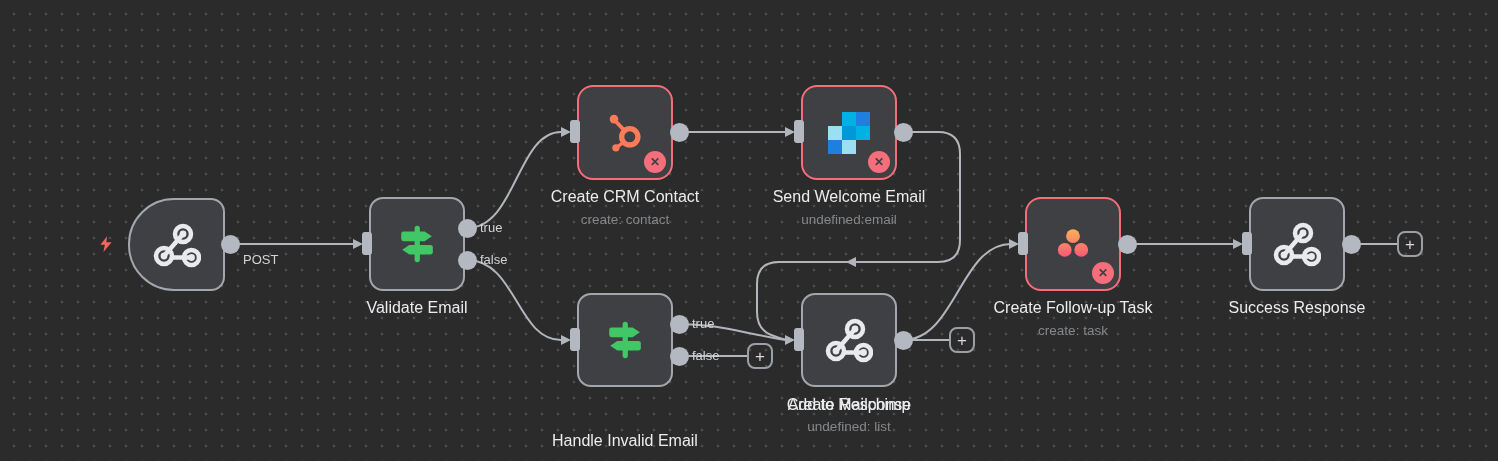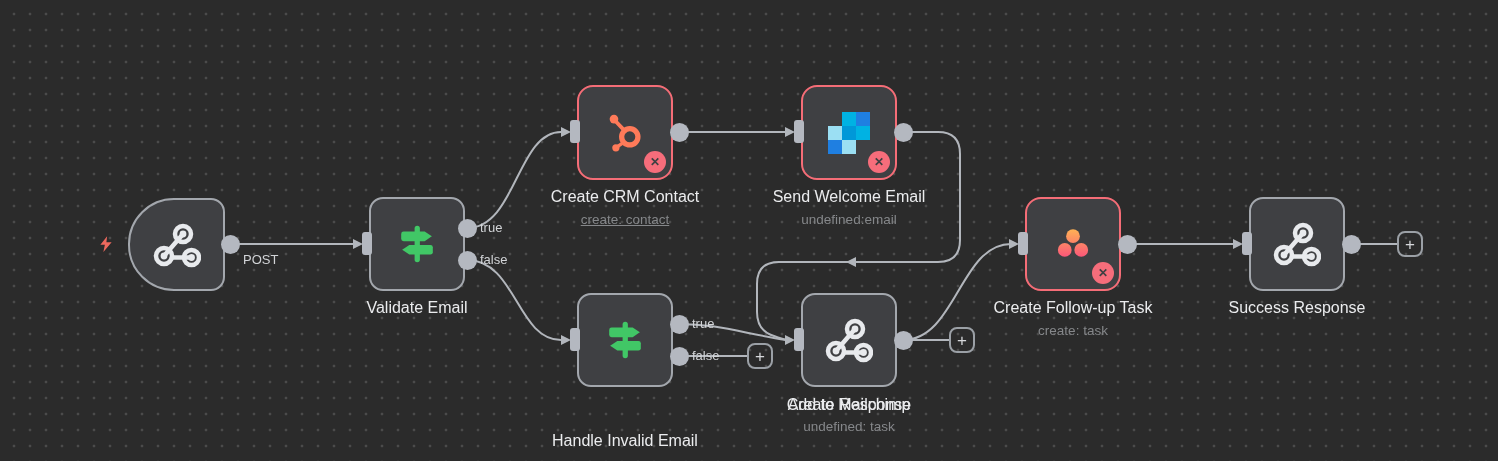--- a/index.html
+++ b/index.html
@@ -128,21 +128,21 @@
       <line x1="24" y1="22" x2="13.5" y2="11" stroke="#ff7a59" stroke-width="4" stroke-linecap="round"></line>
       <circle cx="12.5" cy="9.5" r="4.5" fill="#ff7a59"></circle>
       <line x1="23" y1="33.5" x2="16.5" y2="38" stroke="#ff7a59" stroke-width="3.5" stroke-linecap="round"></line>
       <circle cx="14.5" cy="39.5" r="3.8" fill="#ff7a59"></circle>
     </svg>
     <div class="badge">✕</div>
   </div>
   <div class="port-in" style="left:570px; top:120px;"></div>
   <div class="port-out" style="left:670px; top:123px;"></div>
   <div class="node-label" style="left:495px; top:187px;">Create CRM Contact</div>
-  <div class="node-sub" style="left:495px; top:211px;text-decoration:underline;">create: contact</div>
+  <div class="node-sub" style="left:495px; top:211px;">create: contact</div>
 
   <div class="node-box error" style="left:801px; top:85px; width:96px; height:95px; border-radius:16px;">
     <svg width="42" height="42" viewBox="0 0 42 42">
       <rect x="14" y="0" width="14" height="14" fill="#00b2e3"></rect>
       <rect x="28" y="0" width="14" height="14" fill="#1f7fe1"></rect>
       <rect x="0" y="14" width="14" height="14" fill="#9bdff3"></rect>
       <rect x="14" y="14" width="14" height="14" fill="#0098d8"></rect>
       <rect x="28" y="14" width="14" height="14" fill="#00b2e3"></rect>
       <rect x="0" y="28" width="14" height="14" fill="#1f7fe1"></rect>
       <rect x="14" y="28" width="14" height="14" fill="#9bdff3"></rect>
@@ -185,21 +185,21 @@
         <circle cx="38.5" cy="36.5" r="3.4"></circle>
       </g>
     </svg>
   </div>
   <div class="port-in" style="left:794px; top:328px;"></div>
   <div class="port-out" style="left:894px; top:331px;"></div>
   <div class="overlap-wrap" style="left:719px; top:395px;">
     <span>Create Response</span>
     <span>Add to Mailchimp</span>
   </div>
-  <div class="node-sub" style="left:719px; top:418px;">undefined: task</div>
+  <div class="node-sub" style="left:719px; top:418px;">undefined: list</div>
 
   <div class="node-box error" style="left:1025px; top:197px; width:96px; height:94px; border-radius:16px;">
     <svg width="44" height="44" viewBox="0 0 48 48">
       <defs>
         <linearGradient id="asanaGrad" gradientUnits="userSpaceOnUse" x1="0" y1="8" x2="0" y2="38">
           <stop offset="0" stop-color="#ffb154"></stop>
           <stop offset="1" stop-color="#fb5779"></stop>
         </linearGradient>
       </defs>
       <circle cx="24" cy="15.5" r="7.5" fill="url(#asanaGrad)"></circle>

